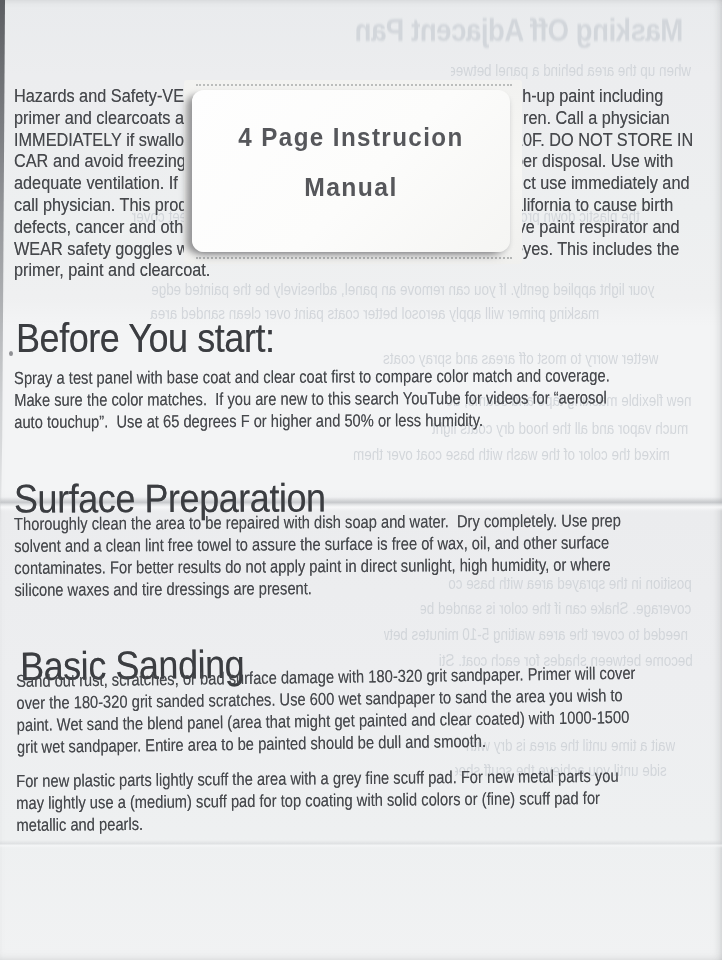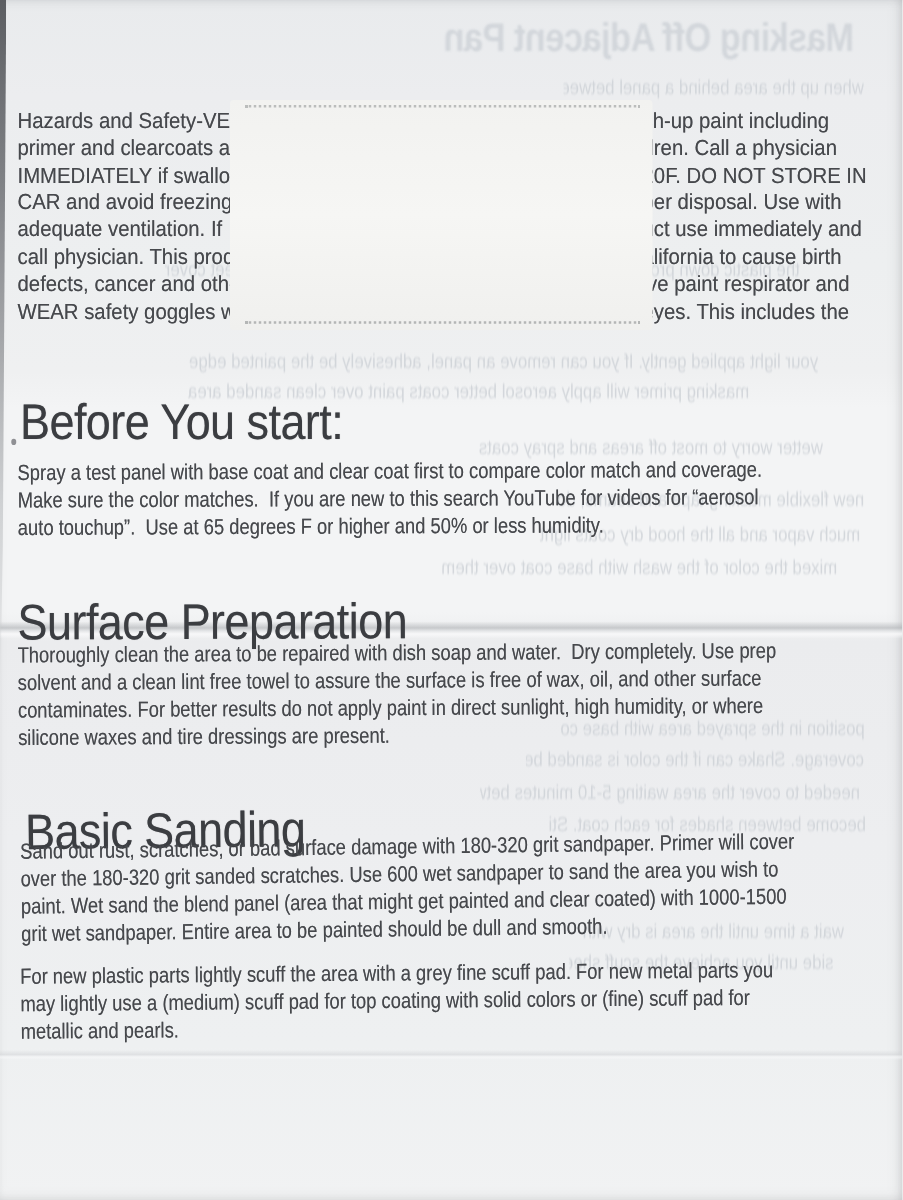--- a/index.html
+++ b/index.html
@@ -160,26 +160,33 @@
       <span class="w-right shrink sx93">alifornia to cause birth</span>
     </div>
     <div class="w-line">
       <span class="w-left shrink sx93">defects, cancer and othe</span>
       <span class="w-right shrink sx93">ive paint respirator and</span>
     </div>
     <div class="w-line">
       <span class="w-left shrink sx93">WEAR safety goggles wh</span>
       <span class="w-right shrink sx93">eyes. This includes the</span>
     </div>
+    <div class="w-line">
+      <span class="w-left shrink sx93">primer, paint and clearcoat.</span>
+    </div>
   </div>
 
   <div class="sticker">
     <div class="sticker-backing"></div>
     <div class="perf perf-top"></div>
     <div class="perf perf-bottom"></div>
+    <div class="sticker-label">
+      <div class="sticker-text sticker-line1">4 Page Instrucion</div>
+      <div class="sticker-text sticker-line2">Manual</div>
+    </div>
   </div>
 
   <h1 class="hd" style="top:289px; left:16px"><span class="shrink sx90">Before You start:</span></h1>
   <div class="stray-dot"></div>
 
   <div class="para" style="left:14px; top:367px; width:700px; transform:rotate(-0.25deg)">
     <div class="bl"><span class="shrink sx84">Spray a test panel with base coat and clear coat first to compare color match and coverage.</span></div>
     <div class="bl"><span class="shrink sx84">Make sure the color matches.  If you are new to this search YouTube for videos for “aerosol</span></div>
     <div class="bl"><span class="shrink sx84">auto touchup”.  Use at 65 degrees F or higher and 50% or less humidity.</span></div>
   </div>

